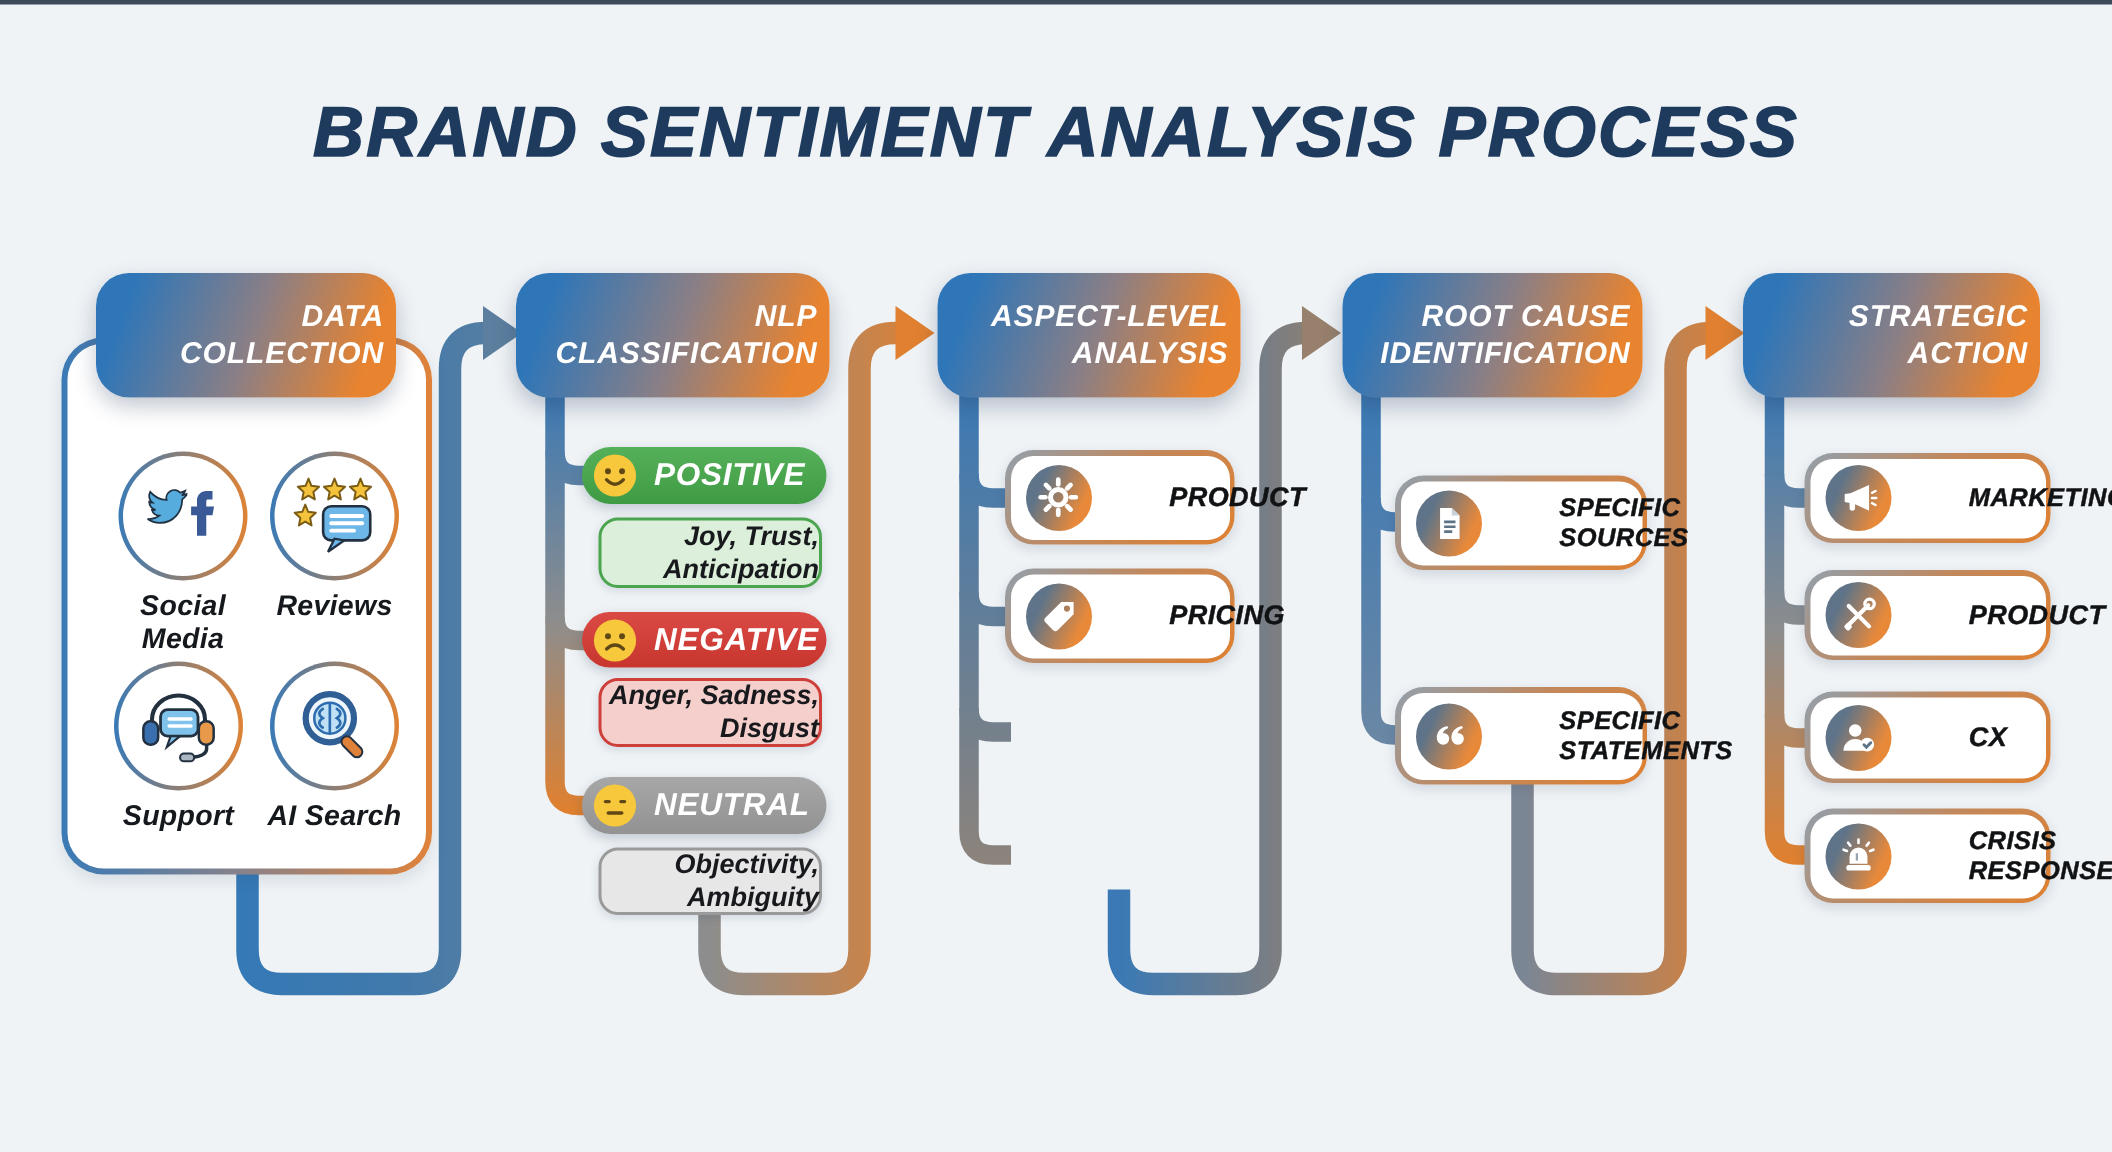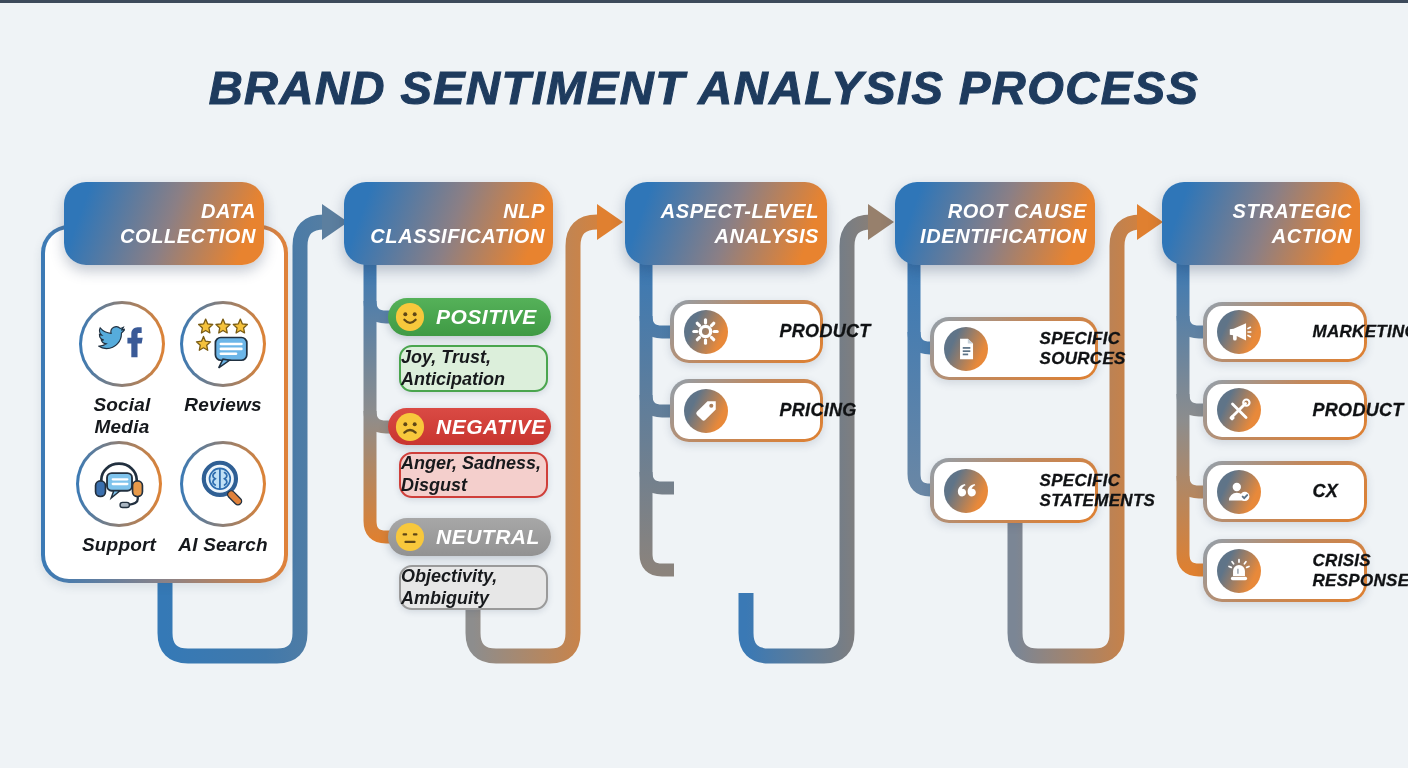--- a/index.html
+++ b/index.html
@@ -26,21 +26,21 @@
   .ring .rin{width:100%;height:100%;border-radius:50%;background:#fff;display:flex;
              align-items:center;justify-content:center;}
   .cell .lbl{margin-top:7px;font-size:19px;font-weight:600;color:#15181c;letter-spacing:.2px;}
   .pill{position:absolute;border-radius:999px;display:flex;align-items:center;gap:11px;
         color:#fff;font-weight:bold;font-size:21px;letter-spacing:.5px;padding-left:7px;
         box-shadow:0 3px 8px rgba(50,70,100,.25);box-sizing:border-box;}
   .pill.pos{background:linear-gradient(180deg,#55b159,#3f9a44);}
   .pill.neg{background:linear-gradient(180deg,#da4a44,#c8352f);}
   .pill.neu{background:linear-gradient(180deg,#a7a7a7,#929292);}
   .sub{position:absolute;border-radius:13px;display:flex;align-items:center;justify-content:center;
-       text-align:left;font-size:18px;font-weight:600;color:#17191c;line-height:1.2;
+       text-align:right;font-size:18px;font-weight:600;color:#17191c;line-height:1.2;
        box-sizing:border-box;box-shadow:0 2px 6px rgba(50,70,100,.15);}
   .sub.pos{background:#dcefdb;border:2.5px solid #4aa54e;}
   .sub.neg{background:#f4cfcc;border:2.5px solid #cf3f3a;}
   .sub.neu{background:#e7e7e7;border:2.5px solid #9a9a9a;}
   .gbox{position:absolute;border-radius:19px;padding:3.5px;box-sizing:border-box;
         background:linear-gradient(135deg,#91a0ad 0%,#c2885c 45%,#df8030 100%);
         box-shadow:0 3px 8px rgba(50,70,100,.16);}
   .gbox .gin{width:100%;height:100%;background:#fff;border-radius:15px;display:flex;
              align-items:center;gap:13px;padding-left:10px;box-sizing:border-box;}
   .badge{width:44px;height:44px;border-radius:50%;flex:0 0 44px;display:flex;

